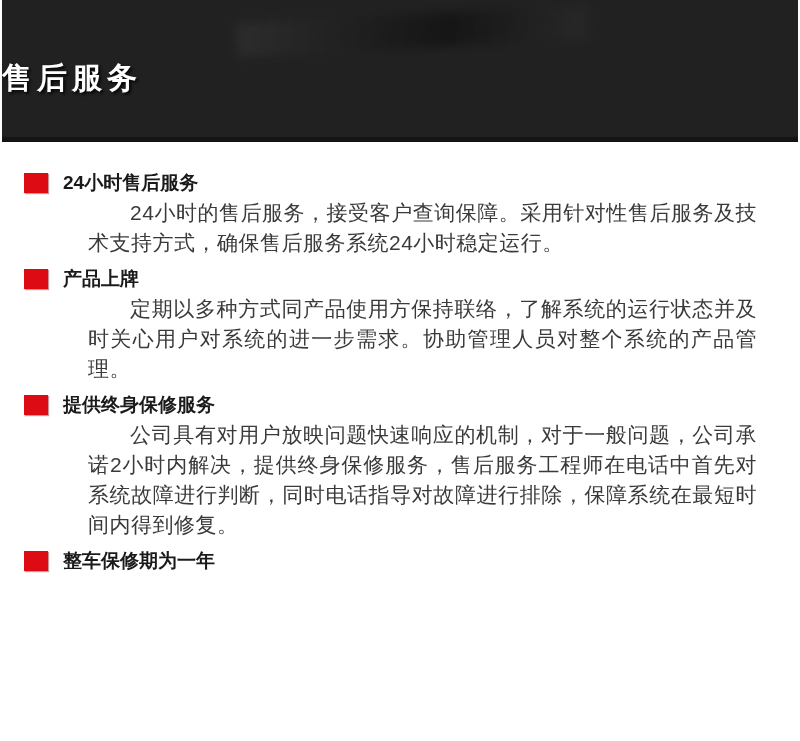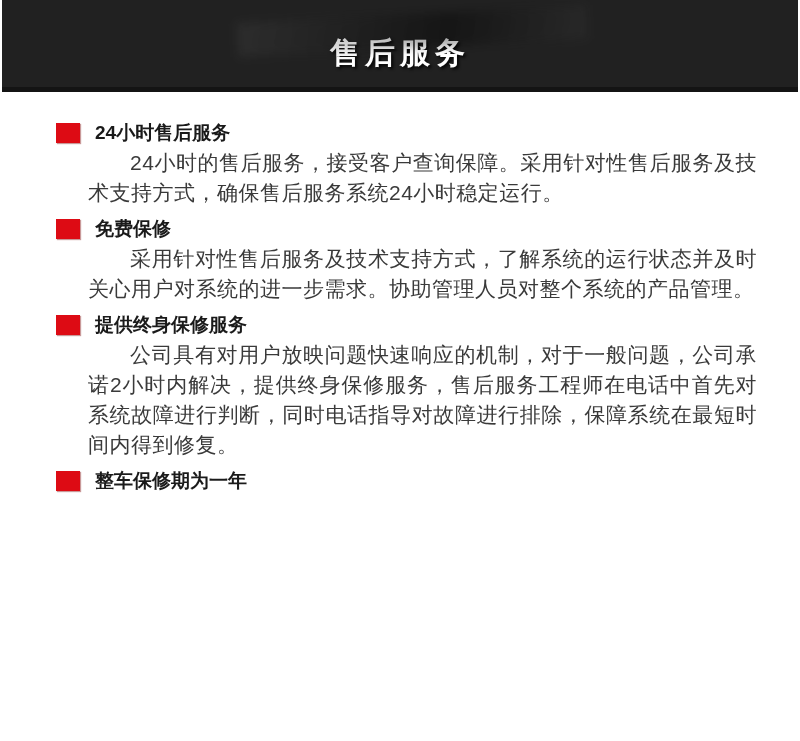--- a/index.html
+++ b/index.html
@@ -9,26 +9,26 @@
     width: 800px;
     height: 741px;
     background: #ffffff;
     overflow: hidden;
     font-family: "Liberation Sans", "DejaVu Sans", sans-serif;
   }
   
   .banner {
     position: relative;
     margin: 0 2px;
-    height: 92px;
+    height: 142px;
     background: #212121;
     border-bottom: 5px solid #141414;
     display: flex;
     align-items: center;
-    justify-content: center;
+    justify-content: flex-start;
     overflow: hidden;
   }
   .banner-smudge {
     position: absolute;
     top: 14px;
     left: 235px;
     width: 350px;
     height: 34px;
     background: linear-gradient(100deg, rgba(255,255,255,0.05), rgba(0,0,0,0.35) 60%, rgba(255,255,255,0.03));
     filter: blur(5px);
@@ -42,21 +42,21 @@
     font-weight: bold;
     letter-spacing: 5px;
     text-shadow: 2px 2px 3px rgba(0,0,0,0.85);
   }
   
   main { padding: 20px 43px 0 0; }
   .section { margin-bottom: 4px; }
   .sec-head {
     display: flex;
     align-items: center;
-    margin: 8px 0 0 56px;
+    margin: 8px 0 0 24px;
   }
   .bullet {
     width: 24px;
     height: 20px;
     margin-right: 15px;
     flex: none;
     background: #dd0b14;
     box-shadow: 1px 1px 1px rgba(120,0,0,0.4);
   }
   .sec-title {
@@ -91,23 +91,23 @@
       <div class="sec-head">
         <span class="bullet" style="background: rgb(221, 11, 20);"></span>
         <span class="sec-title">24小时售后服务</span>
       </div>
       <p>24小时的售后服务，接受客户查询保障。采用针对性售后服务及技术支持方式，确保售后服务系统24小时稳定运行。</p>
     </section>
 
     <section class="section">
       <div class="sec-head">
         <span class="bullet" style="background: rgb(221, 11, 20);"></span>
-        <span class="sec-title">免费保修</span>
+        <span class="sec-title">产品上牌</span>
       </div>
-      <p>采用针对性售后服务及技术支持方式，了解系统的运行状态并及时关心用户对系统的进一步需求。协助管理人员对整个系统的产品管理。</p>
+      <p>定期以多种方式同产品使用方保持联络，了解系统的运行状态并及时关心用户对系统的进一步需求。协助管理人员对整个系统的产品管理。</p>
     </section>
 
     <section class="section">
       <div class="sec-head">
         <span class="bullet" style="background: rgb(221, 11, 20);"></span>
         <span class="sec-title">提供终身保修服务</span>
       </div>
       <p>公司具有对用户放映问题快速响应的机制，对于一般问题，公司承诺2小时内解决，提供终身保修服务，售后服务工程师在电话中首先对系统故障进行判断，同时电话指导对故障进行排除，保障系统在最短时间内得到修复。</p>
     </section>
 

